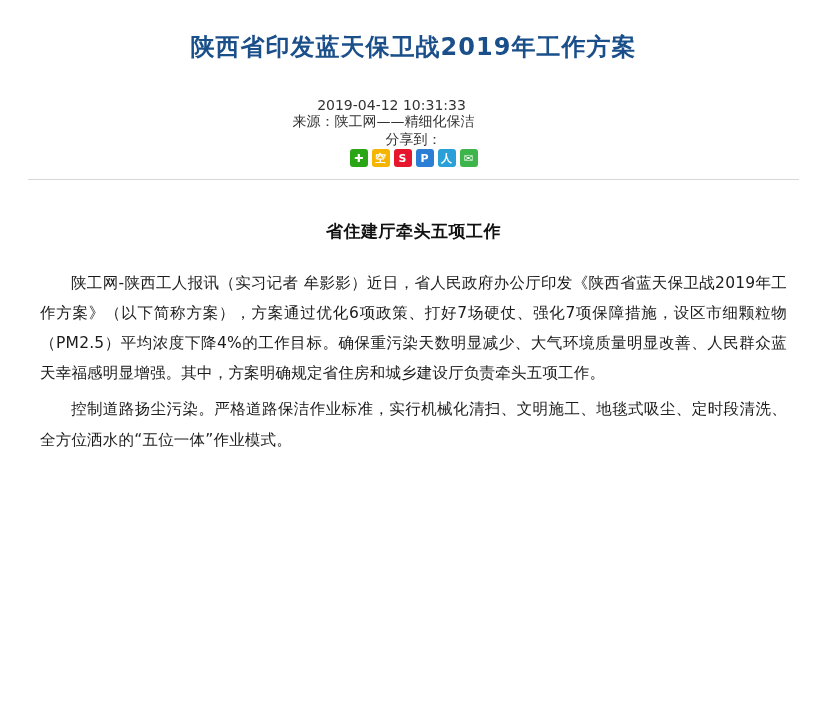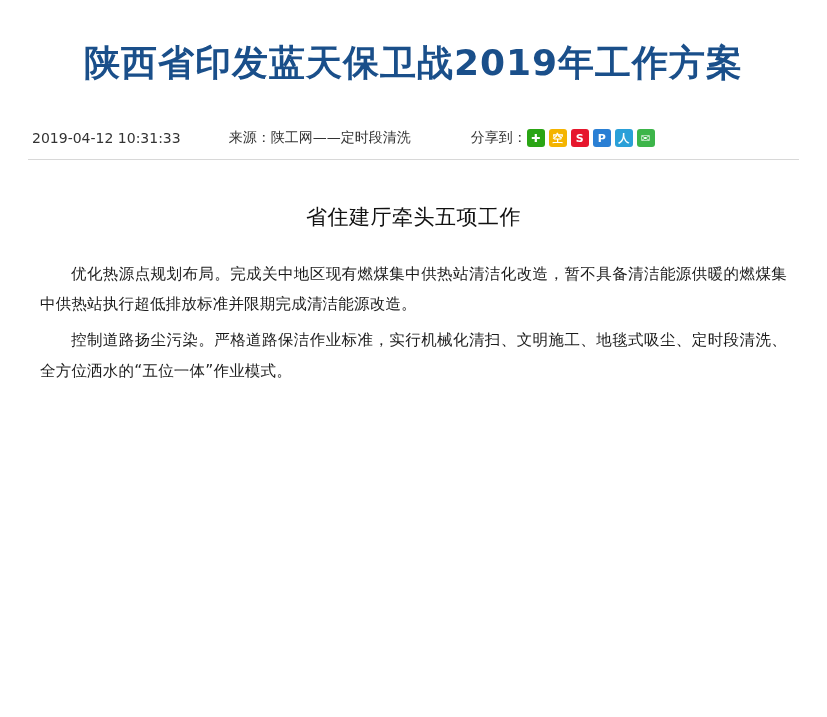--- a/index.html
+++ b/index.html
@@ -16,35 +16,36 @@
   }
   .page {
     width: 827px;
     height: 717px;
     position: relative;
     box-sizing: border-box;
     padding: 0 28px;
   }
   .article-title {
     text-align: center;
-    font-size: 36px;
+    font-size: 24px;
     font-weight: bold;
     color: #1a4f8a;
     letter-spacing: 1px;
     padding-top: 16px;
     padding-bottom: 14px;
     line-height: 1.3;
   }
   .meta-bar {
     display: flex;
     align-items: center;
     font-size: 14px;
     color: #333333;
     padding: 4px 0 12px 0;
     border-bottom: 1px solid #d8d8d8;
+    flex-direction: column;
   }
   .meta-date {
     margin-left: 4px;
     margin-right: 48px;
     white-space: nowrap;
   }
   .meta-source {
     white-space: nowrap;
     margin-right: 60px;
   }
@@ -66,22 +67,22 @@
     justify-content: center;
     color: #ffffff;
     font-size: 11px;
     font-weight: bold;
     line-height: 1;
     cursor: pointer;
     font-family: "DejaVu Sans", sans-serif;
   }
   .subtitle {
     text-align: center;
-    font-size: 21px;
-    font-weight: normal;
+    font-size: 17px;
+    font-weight: bold;
     color: #111111;
     padding-top: 26px;
     padding-bottom: 10px;
     letter-spacing: 0.5px;
   }
   .body-text {
     padding: 0 12px;
   }
   .body-text p {
     font-size: 15.5px;
@@ -98,32 +99,32 @@
 </style>
 </head>
 <body>
 
 <div class="page">
 
   <h1 class="article-title">陕西省印发蓝天保卫战2019年工作方案</h1>
 
   <div class="meta-bar">
     <span class="meta-date">2019-04-12 10:31:33</span>
-    <span class="meta-source"><span>来源：</span><span>陕工网——定时段清洗</span></span>
+    <span class="meta-source"><span>来源：</span><span>陕工网——精细化保洁</span></span>
     <span class="share-label">分享到：</span>
     <span class="share-icons">
       <span class="share-icon" style="background:#2aa515">✚</span>
       <span class="share-icon" style="background:#f4b400">空</span>
       <span class="share-icon" style="background:#e6162d">S</span>
       <span class="share-icon" style="background:#2a7fd4">P</span>
       <span class="share-icon" style="background:#2aa0d8">人</span>
       <span class="share-icon" style="background:#3db54a">✉</span>
     </span>
   </div>
 
   <h2 class="subtitle">省住建厅牵头五项工作</h2>
 
   <div class="body-text">
-    <p>优化热源点规划布局。完成关中地区现有燃煤集中供热站清洁化改造，暂不具备清洁能源供暖的燃煤集中供热站执行超低排放标准并限期完成清洁能源改造。</p>
+    <p class="first">陕工网-陕西工人报讯（实习记者 牟影影）近日，省人民政府办公厅印发《陕西省蓝天保卫战2019年工作方案》（以下简称方案），方案通过优化6项政策、打好7场硬仗、强化7项保障措施，设区市细颗粒物（PM2.5）平均浓度下降4%的工作目标。确保重污染天数明显减少、大气环境质量明显改善、人民群众蓝天幸福感明显增强。其中，方案明确规定省住房和城乡建设厅负责牵头五项工作。</p>
     <p>控制道路扬尘污染。严格道路保洁作业标准，实行机械化清扫、文明施工、地毯式吸尘、定时段清洗、全方位洒水的“五位一体”作业模式。</p>
   </div>
 
 </div>
 
 </body></html>

